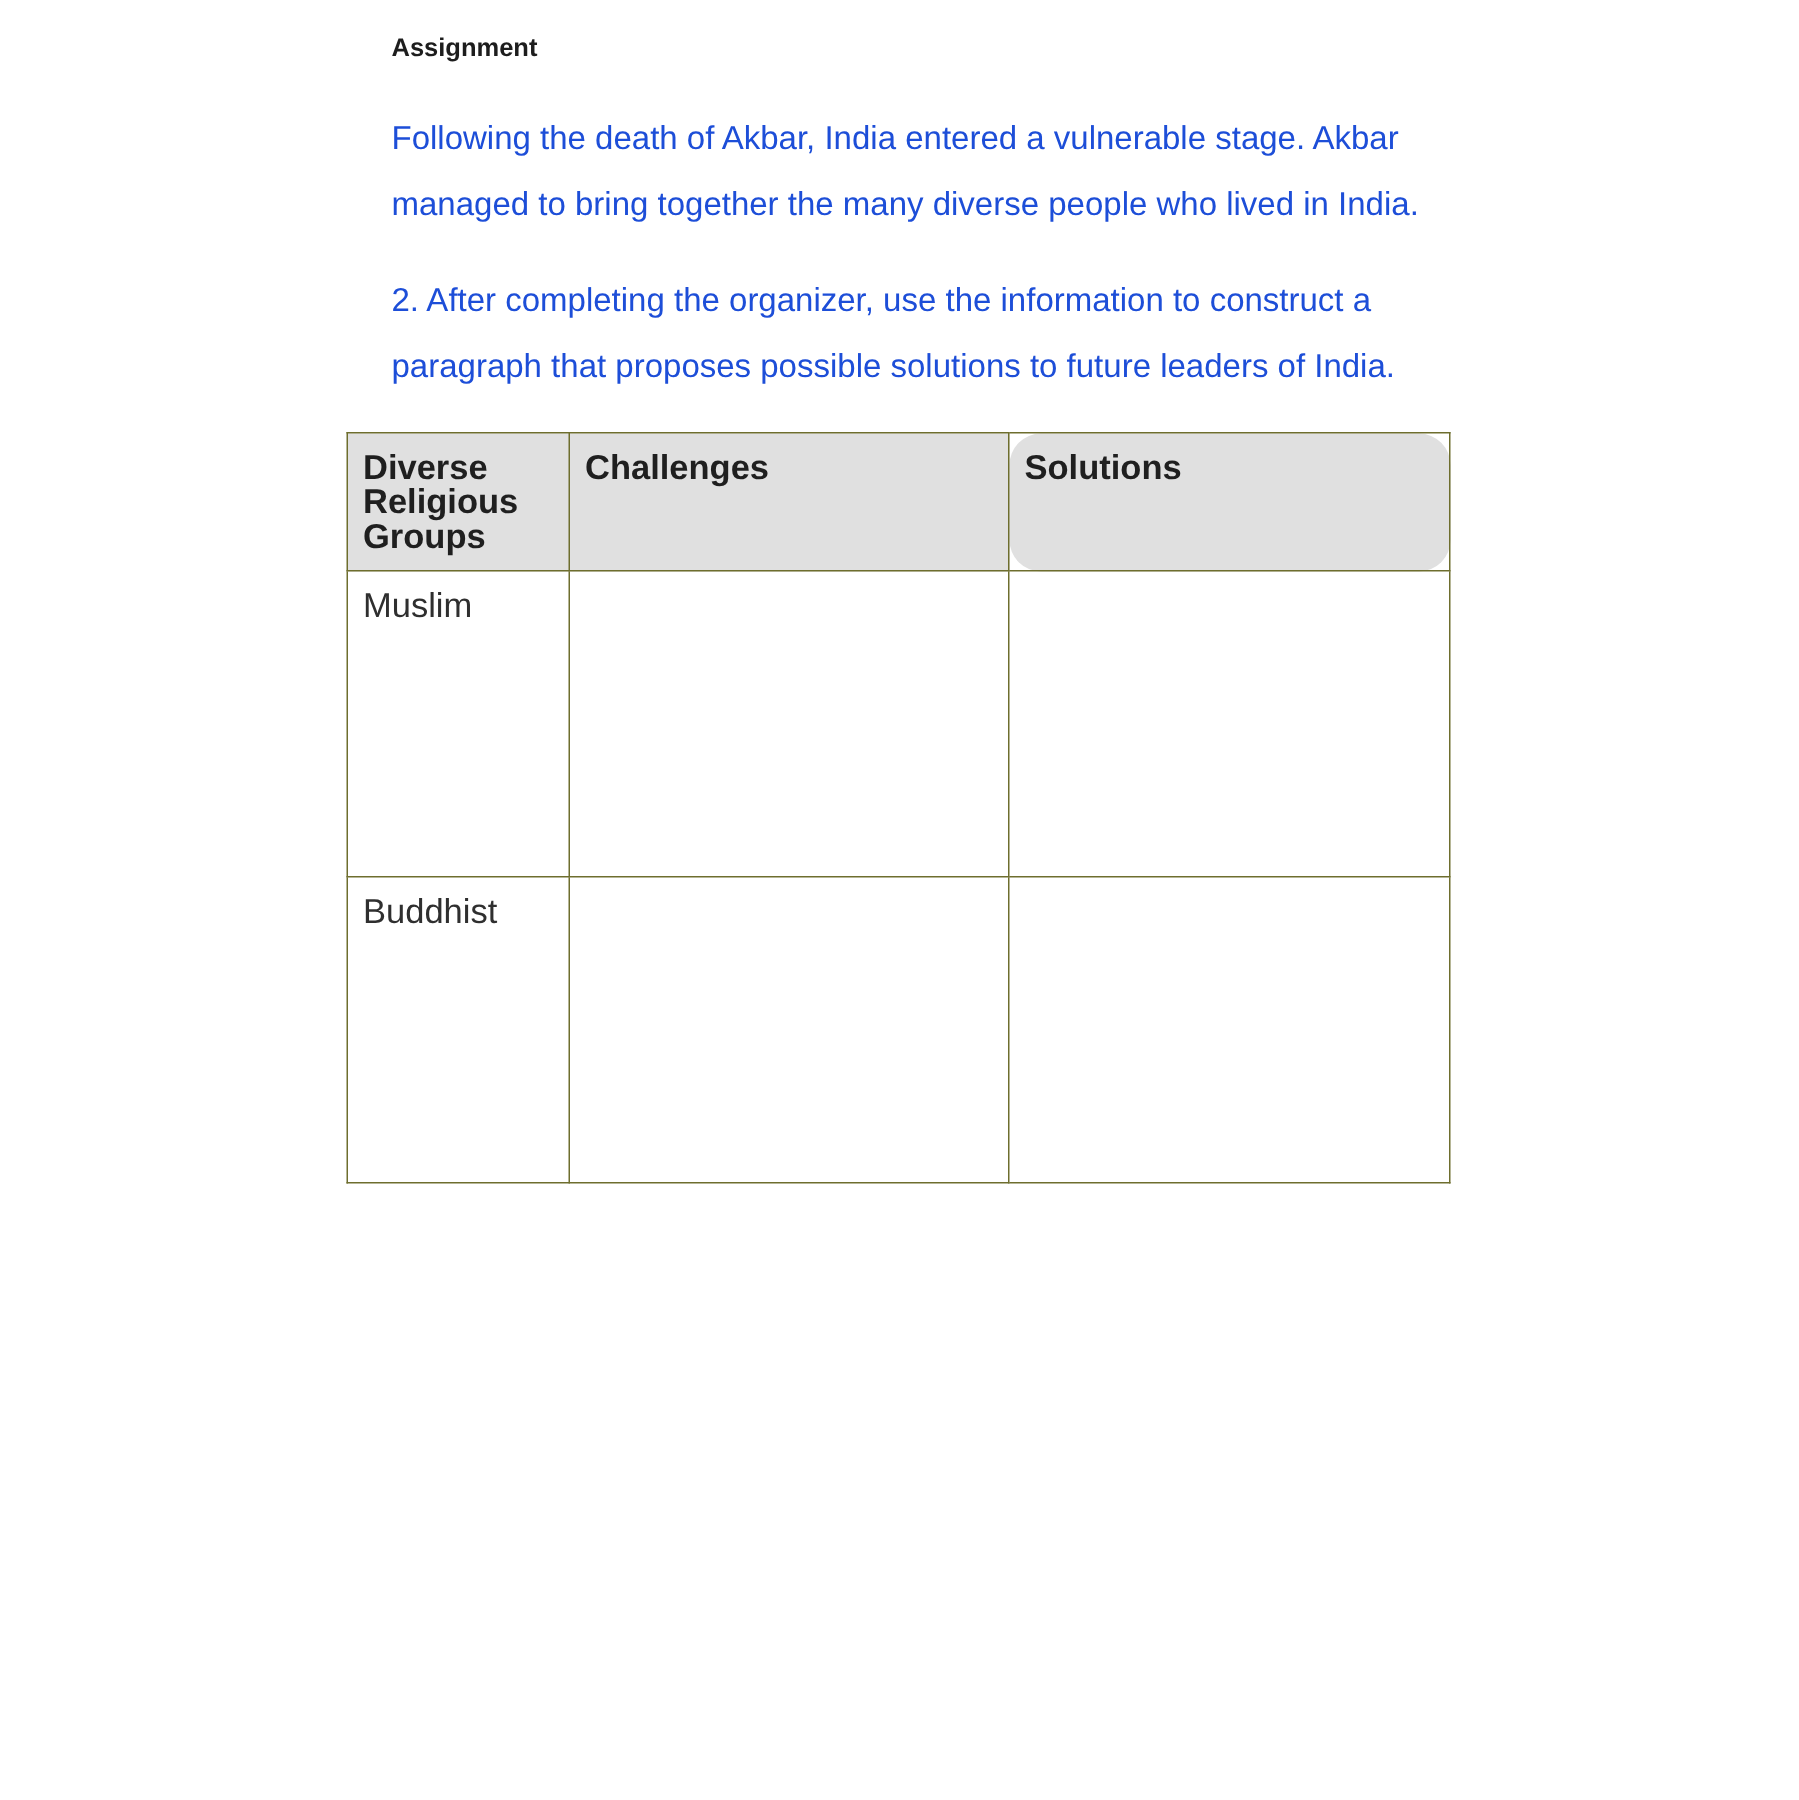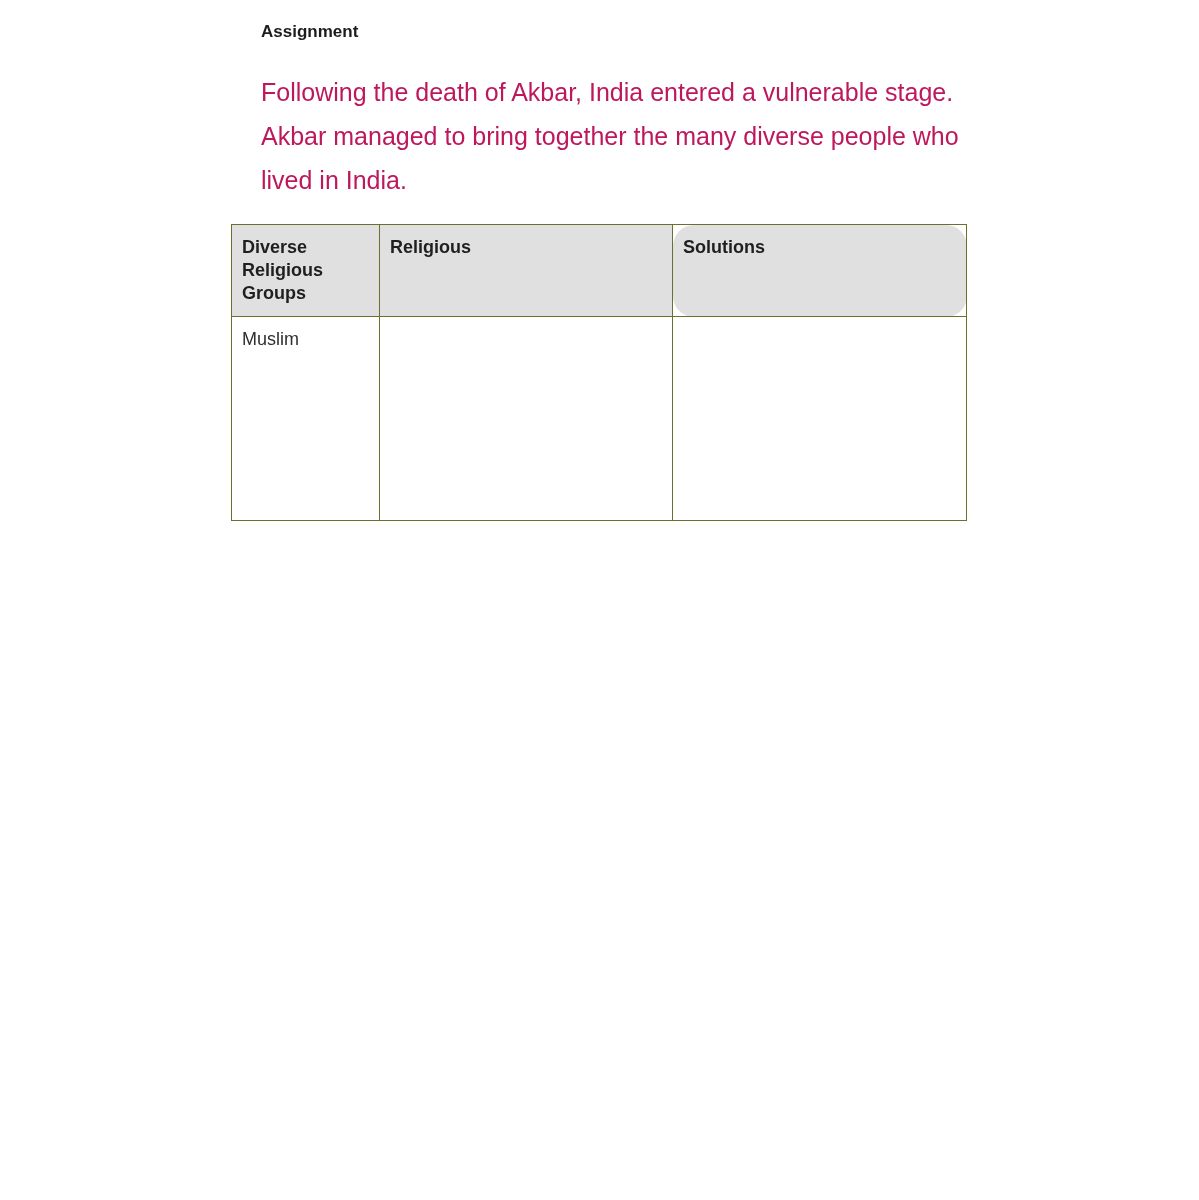--- a/index.html
+++ b/index.html
@@ -21,37 +21,37 @@
     width:740px;
     padding-left:30px;
   }
   .assignment-heading{
     font-size:17px;
     font-weight:bold;
     color:#1d1d1d;
     margin-bottom:28px;
   }
   .para{
-    font-size:25px;
+    font-size:22px;
     line-height:44px;
-    color:#be185d;
+    color:#1d4ed8;
     margin-bottom:20px;
     max-width:710px;
   }
   .organizer{
     margin-top:22px;
     border-collapse:collapse;
     table-layout:fixed;
     width:735px;
   }
   .organizer th,.organizer td{
     border:1px solid var(--border);
     vertical-align:top;
     text-align:left;
-    font-size:18px;
+    font-size:23px;
     padding:11px 10px;
     color:#2f2f2f;
   }
   .organizer th{
     background:var(--header-bg);
     font-weight:bold;
     height:85px;
     line-height:23px;
     color:#1f1f1f;
   }
@@ -67,31 +67,37 @@
 </head>
 <body>
 
 <div class="page">
   <div class="text-col">
     <div class="assignment-heading">Assignment</div>
 
     <p class="para">Following the death of Akbar, India entered a vulnerable stage. Akbar managed to bring together the many diverse people who lived in India.</p>
 
 
+    <p class="para">2. After completing the organizer, use the information to construct a paragraph that proposes possible solutions to future leaders of India.</p>
   </div>
 
   <table class="organizer">
     <thead>
       <tr>
         <th class="col-group">Diverse Religious Groups</th>
-        <th class="col-challenges">Religious</th>
+        <th class="col-challenges">Challenges</th>
         <th class="col-solutions">Solutions</th>
       </tr>
     </thead>
     <tbody>
       <tr>
         <td>Muslim</td>
         <td></td>
         <td></td>
       </tr>
+      <tr>
+        <td>Buddhist</td>
+        <td></td>
+        <td></td>
+      </tr>
     </tbody>
   </table>
 </div>
 
 </body></html>

